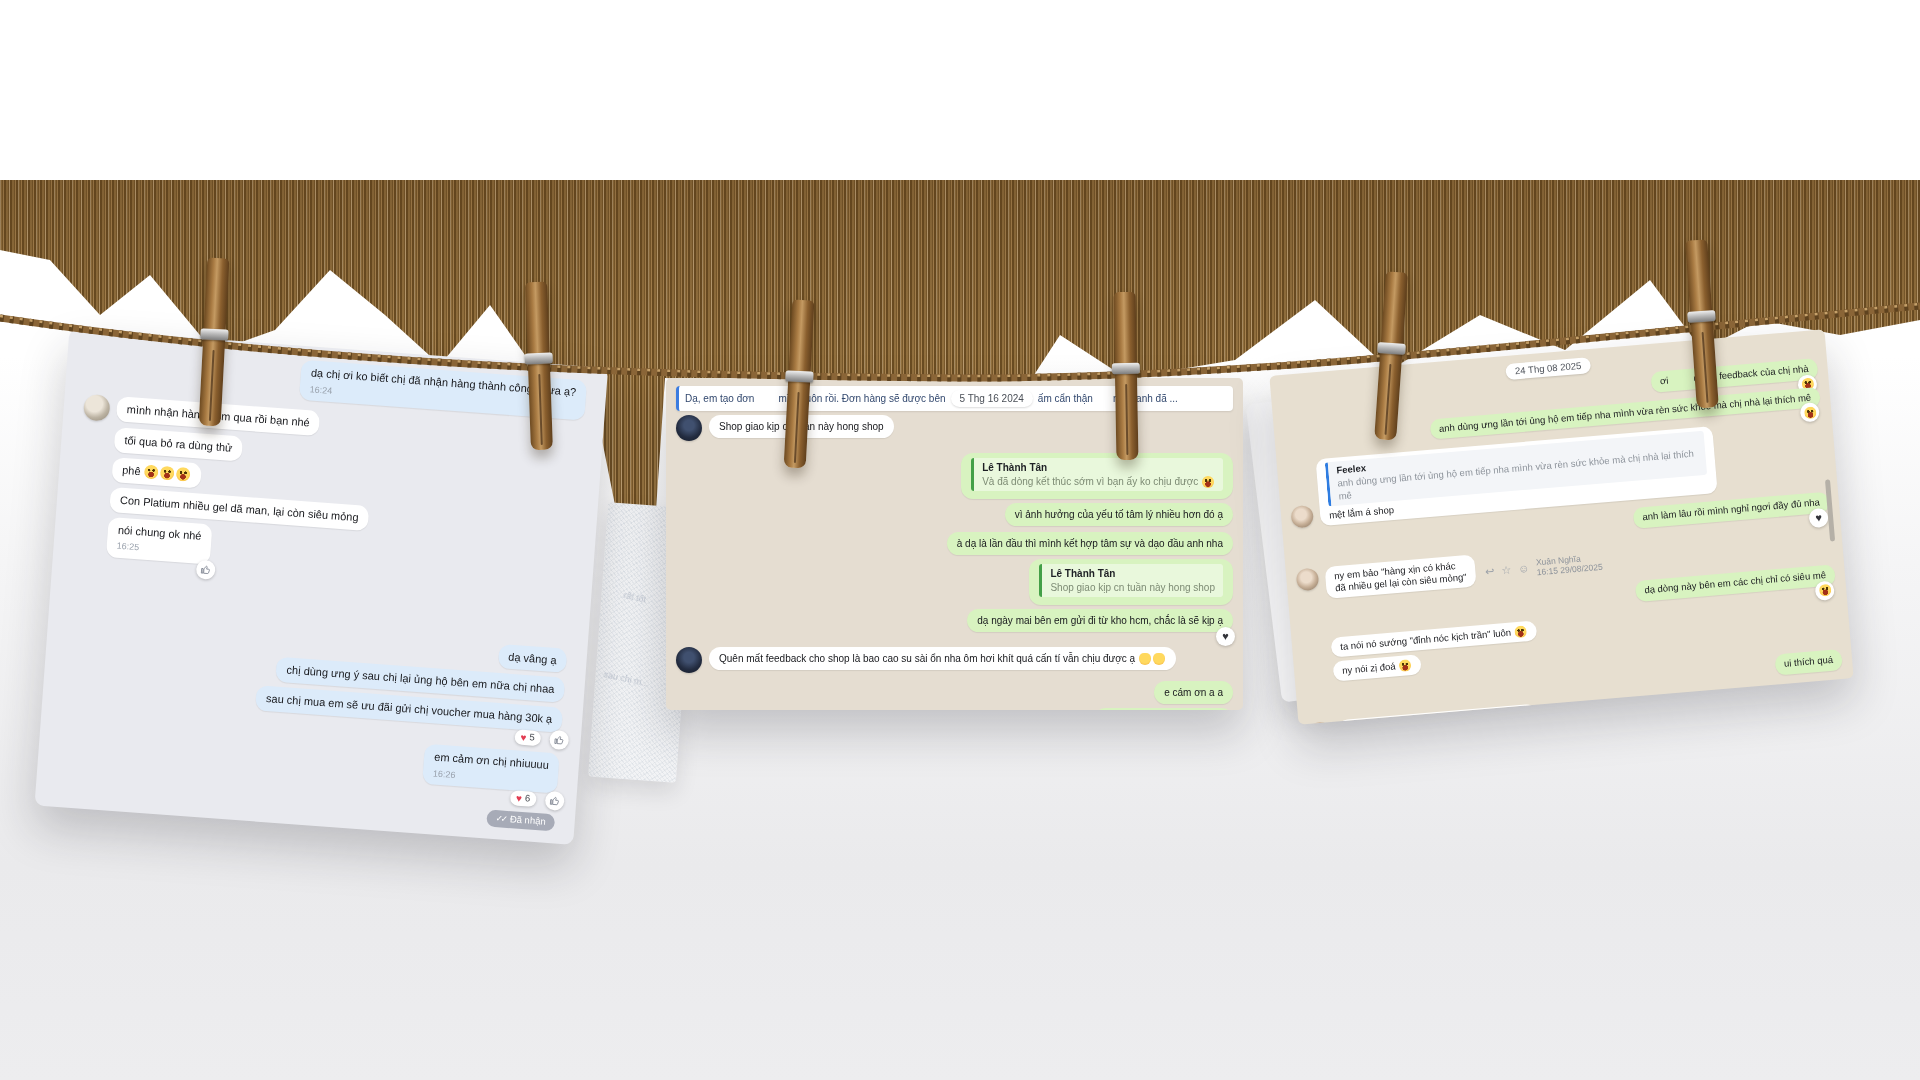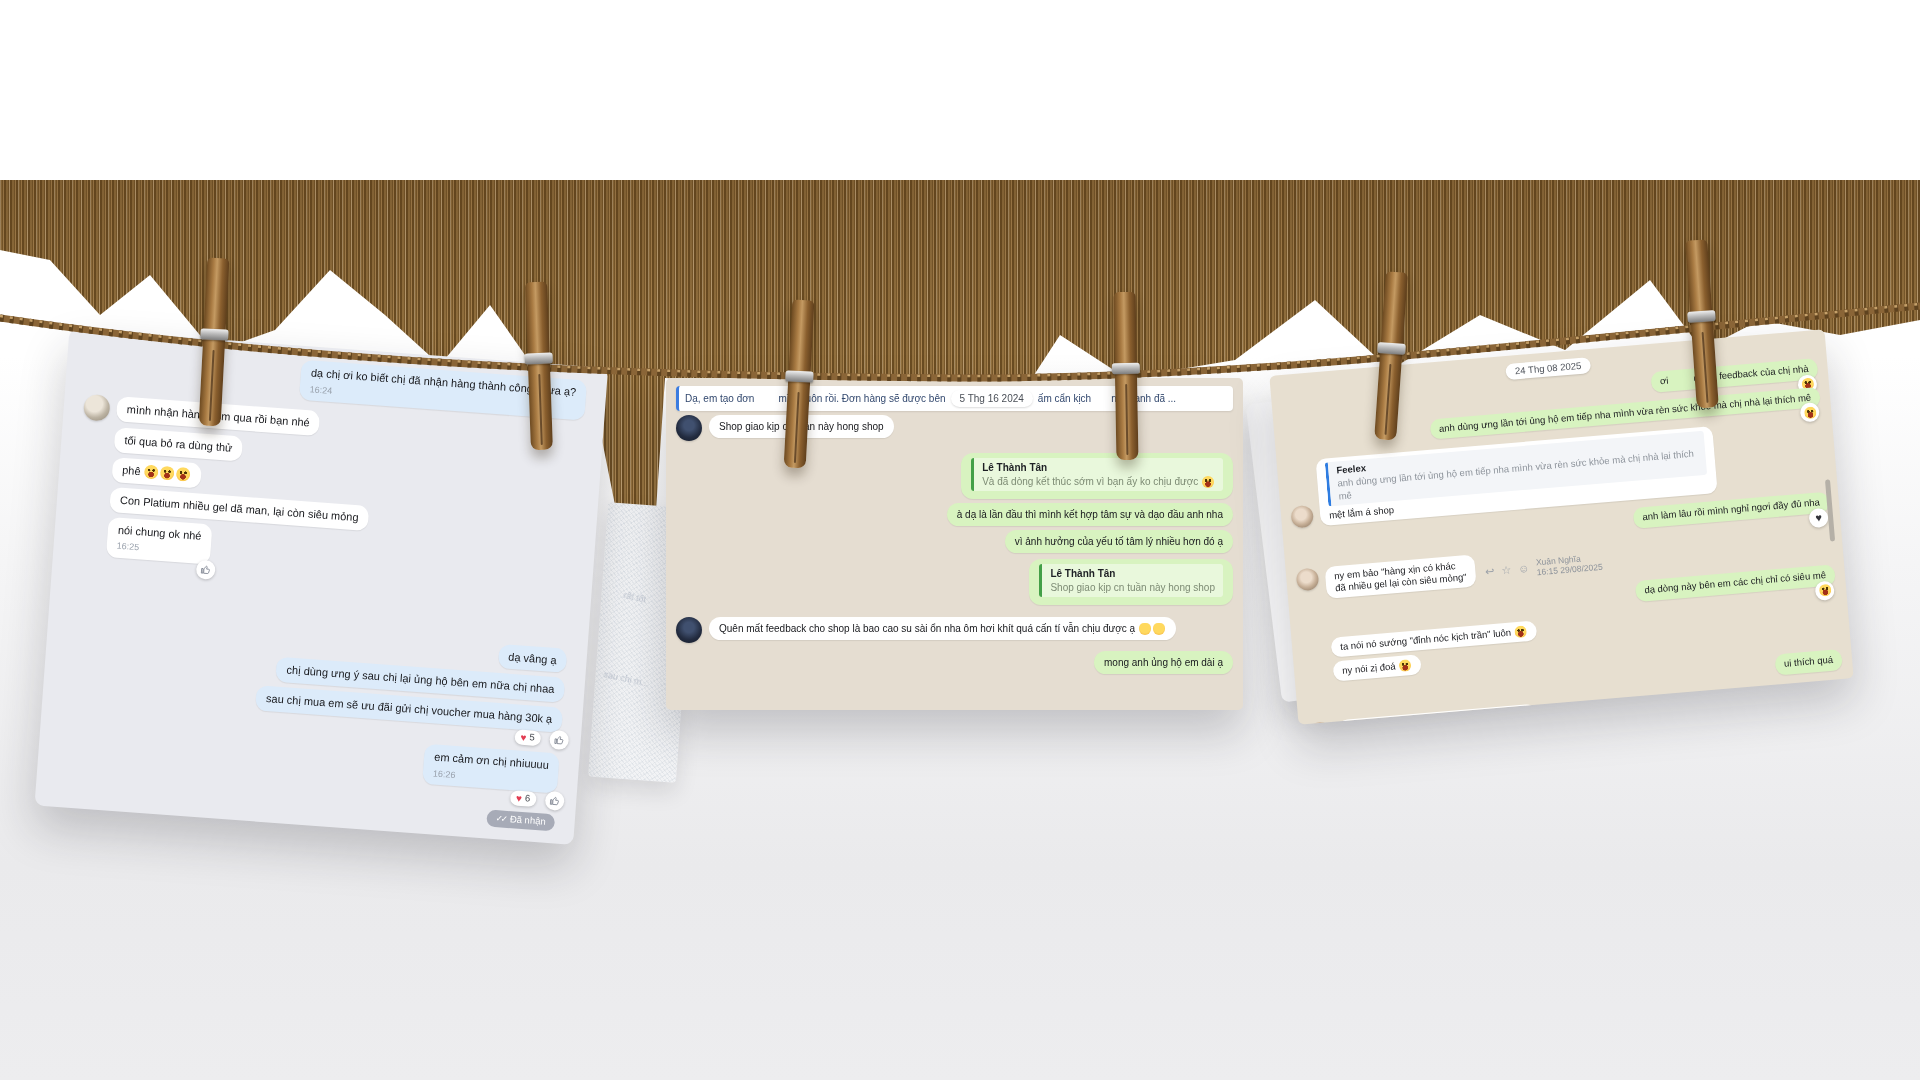--- a/index.html
+++ b/index.html
@@ -229,59 +229,70 @@
       </span>
     </div>
   </div>
 
   <div class="card mcard">
     <div class="pbar" style="margin-bottom:4px;">
       <span>Dạ, em tạo đơn</span>
       <span class="pgap" style="width:24px;"></span>
       <span>mình luôn rồi. Đơn hàng sẽ được bên</span>
       <span class="dchip">5 Thg 16 2024</span>
-      <span>ấm cẩn kịch</span>
+      <span>ấm cẩn thận</span>
       <span class="pgap" style="width:20px;"></span>
       <span class="nowrap">n ơn anh đã ...</span>
     </div>
     <div class="row" style="margin-bottom:12px;">
       <div class="avt avB"></div>
       <div class="bubble white">Shop giao kịp cn tuần này hong shop</div>
     </div>
     <div class="row right" style="margin-bottom:4px;">
       <div class="bubble green">
         <div class="qt">
           <div class="qn">Lê Thành Tân</div>
           <div class="qx">
             <span>Và đã dòng kết thúc sớm vì bạn ấy ko chịu được</span>
             <span class="emo sm"></span>
           </div>
         </div>
       </div>
     </div>
+    <div class="row right" style="margin-bottom:6px;">
+      <div class="bubble green">vì ảnh hưởng của yếu tố tâm lý nhiều hơn đó ạ</div>
+    </div>
     <div class="row right" style="margin-bottom:4px;">
       <div class="bubble green">à dạ là lần đầu thì mình kết hợp tâm sự và dạo đầu anh nha</div>
-    </div>
-    <div class="row right" style="margin-bottom:6px;">
-      <div class="bubble green">vì ảnh hưởng của yếu tố tâm lý nhiều hơn đó ạ</div>
     </div>
     <div class="row right" style="margin-bottom:4px;">
       <div class="bubble green">
         <div class="qt">
           <div class="qn">Lê Thành Tân</div>
           <div class="qx">Shop giao kịp cn tuần này hong shop</div>
         </div>
+      </div>
+    </div>
+    <div class="row right" style="margin-bottom:15px;">
+      <div class="bubble green">
+        <span>dạ ngày mai bên em gửi đi từ kho hcm, chắc là sẽ kịp ạ</span>
+        <span class="rcirc" style="right:-2px;bottom:-14px;">
+          <span class="hrt dk"></span>
+        </span>
       </div>
     </div>
     <div class="row" style="margin-bottom:8px;margin-top:12px;">
       <div class="avt avB"></div>
       <div class="bubble white" style="max-width:470px;">
         <span>Quên mất feedback cho shop là bao cao su sài ổn nha ôm hơi khít quá cấn tí vẫn chịu được ạ</span>
         <span class="emo sm hand"></span><span class="emo sm hand"></span>
       </div>
+    </div>
+    <div class="row right" style="margin-bottom:4px;">
+      <div class="bubble green">e cám ơn a a</div>
     </div>
     <div class="row right">
       <div class="bubble green">mong anh ủng hộ em dài ạ</div>
     </div>
   </div>
 
   <div class="card rcard">
     <div class="row c-center" style="margin-bottom:4px;">
       <span class="dchip">24 Thg 08 2025</span>
     </div>

